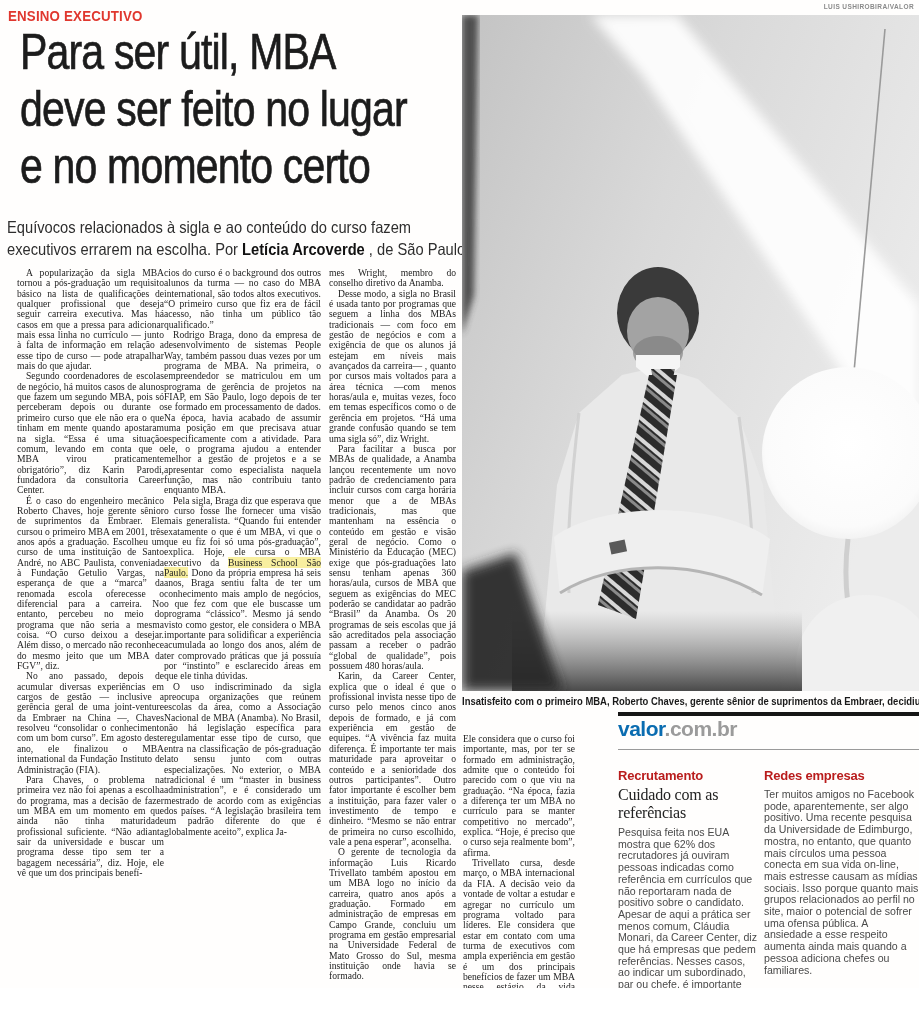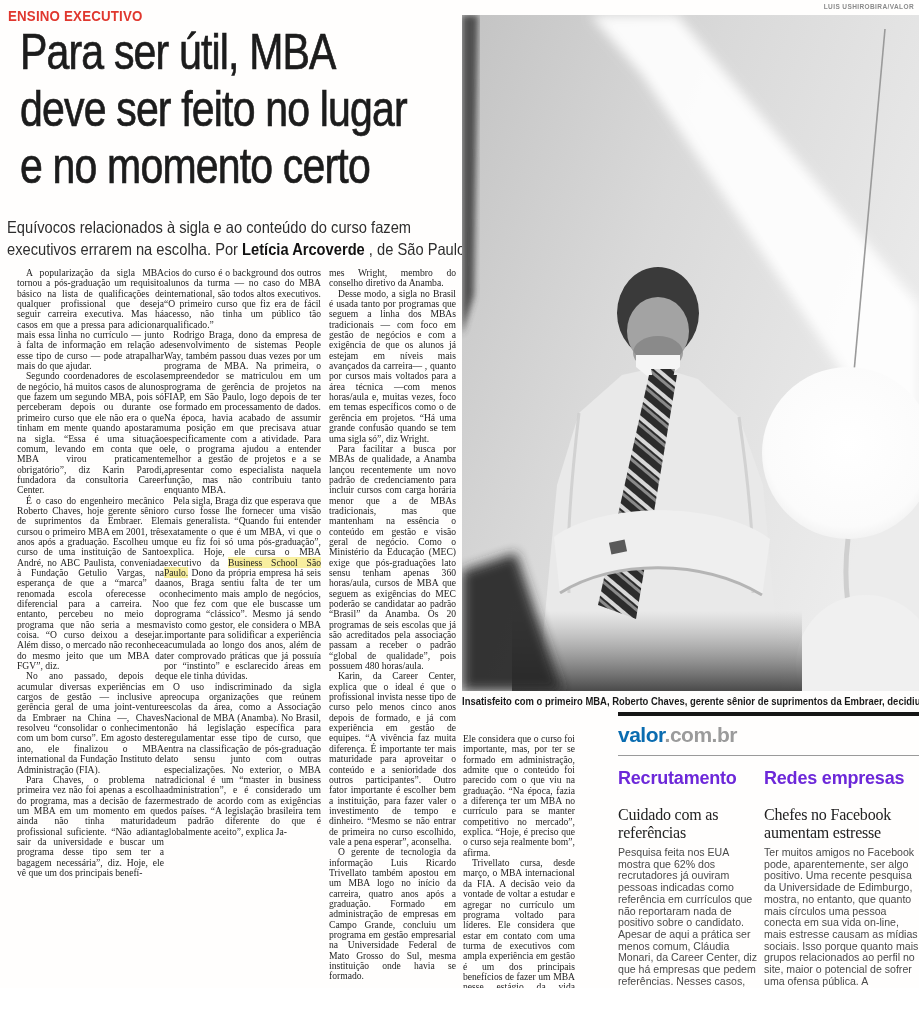--- a/index.html
+++ b/index.html
@@ -59,33 +59,33 @@
     font-family:"Liberation Sans", sans-serif; font-weight:bold; font-size:10.5px; color:#1a1a1a;
   }
   .caption .cond { display:inline-block; transform:scaleX(.9); transform-origin:0 50%; white-space:nowrap; }
 
   
   .valor-box {
     position:absolute; left:618px; top:712px; width:301px; height:312px;
     border-top:4px solid #161616;
   }
   .valor-brand {
-    margin-top:7px; font-family:"Liberation Sans", sans-serif; font-weight:bold;
+    margin-top:1px; font-family:"Liberation Sans", sans-serif; font-weight:bold;
     font-size:21px; letter-spacing:-.5px;
   }
   .valor-brand .blue { color:#0a6cb0; }
   .valor-brand .gray { color:#9b9b9b; }
   .valor-rule { border-top:1px solid #9a9a9a; margin-top:8px; }
   .briefs { position:absolute; left:0; top:52px; width:301px; height:260px; }
   .brief { position:absolute; top:0; height:260px; font-family:"Liberation Sans", sans-serif; }
   #brief-1 { left:0;   width:139px; }
   #brief-2 { left:146px; width:155px; }
-  .brief-kicker { font-weight:bold; font-size:18px; color:#6d28d9; letter-spacing:-.2px; }
+  .brief-kicker { font-weight:bold; font-size:13px; color:#b91c1c; letter-spacing:-.2px; }
   .brief-title { font-family:"Liberation Serif", serif; font-size:16px; line-height:17.5px;
-    color:#222; margin-top:17px; letter-spacing:-.2px; }
+    color:#222; margin-top:3px; letter-spacing:-.2px; }
   .brief-body { margin-top:6px; font-size:10.6px; line-height:11.7px; color:#4a4a4a; }
   .brief-foot { position:absolute; left:0; right:0; bottom:0; border-top:1px solid #bbb; padding-top:5px;
     font-weight:bold; font-size:10.5px; color:#3a3a3a; }
 </style>
 </head>
 <body>
 
 <div id="page">
 
   <div class="photo-credit">LUIS USHIROBIRA/VALOR</div>
@@ -202,20 +202,19 @@
     <div class="valor-rule"></div>
     <div class="briefs">
       <div class="brief" id="brief-1">
         <div class="brief-kicker">Recrutamento</div>
         <div class="brief-title">Cuidado com as referências</div>
         <div class="brief-body">Pesquisa feita nos EUA mostra que 62% dos recrutadores já ouviram pessoas indicadas como referência em currículos que não reportaram nada de positivo sobre o candidato. Apesar de aqui a prática ser menos comum, Cláudia Monari, da Career Center, diz que há empresas que pedem referências. Nesses casos, ao indicar um subordinado, par ou chefe, é importante avisar o ex-colega. “A pessoa precisa estar preparada para falar sobre o que é importante.”</div>
         <div class="brief-foot">valor.com.br/u/2923992</div>
       </div>
       <div class="brief" id="brief-2">
         <div class="brief-kicker">Redes empresas</div>
-        <div class="brief-title">Chefes no Facebook aumentam estresse</div>
         <div class="brief-body">Ter muitos amigos no Facebook pode, aparentemente, ser algo positivo. Uma recente pesquisa da Universidade de Edimburgo, mostra, no entanto, que quanto mais círculos uma pessoa conecta em sua vida on-line, mais estresse causam as mídias sociais. Isso porque quanto mais grupos relacionados ao perfil no site, maior o potencial de sofrer uma ofensa pública. A ansiedade a esse respeito aumenta ainda mais quando a pessoa adiciona chefes ou familiares.</div>
         <div class="brief-foot">valor.com.br/u/2921124</div>
       </div>
     </div>
   </div>
 
 </div>
 
 </body></html>

